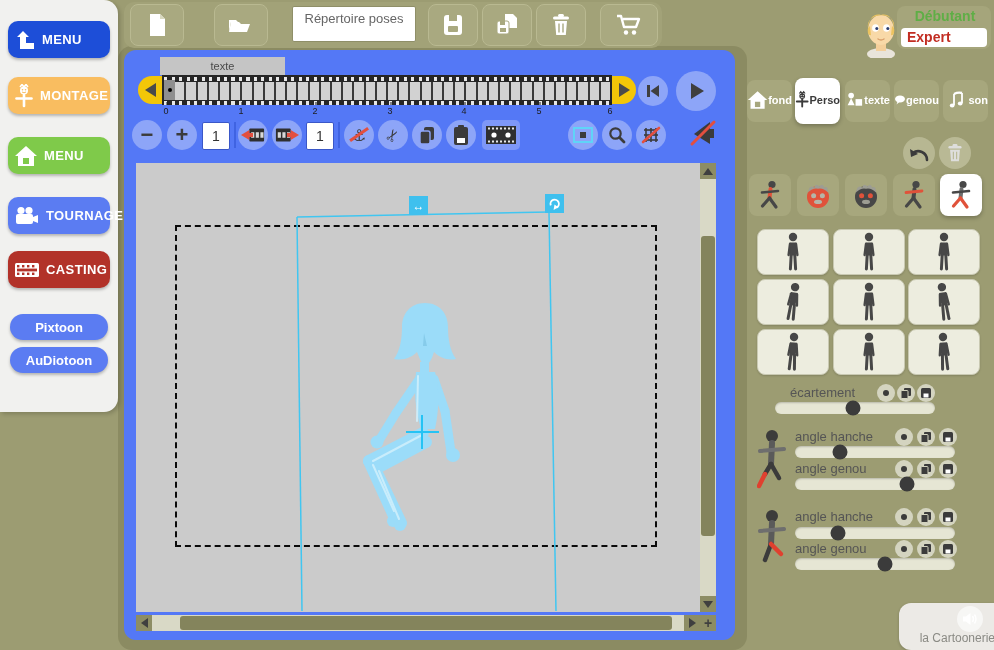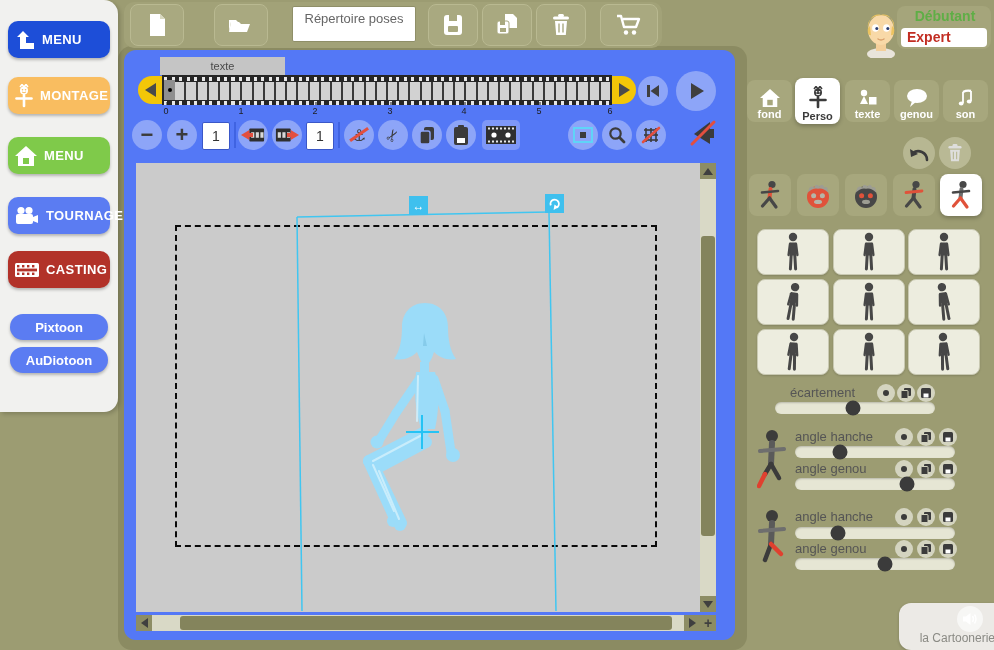--- a/index.html
+++ b/index.html
@@ -51,21 +51,21 @@
   .canvas{left:12px;top:113px;width:564px;height:449px;background:#cbcbcb;overflow:hidden}
   .stage{left:39px;top:62px;width:478px;height:318px;border:2px dashed #0b0b0b}
   .handle{width:19px;height:19px;background:#3fc0ee;color:#fff;display:flex;align-items:center;
           justify-content:center;font-size:12px;font-weight:bold;cursor:pointer}
   
   .sb-btn{background:#8d8d64;display:flex;align-items:center;justify-content:center;cursor:pointer}
   .sb-track{background:#d9d9c6}
   .sb-thumb{background:#84845c;border-radius:3px;cursor:pointer}
   .tri{width:0;height:0}
   
-  .tabbtn{top:80px;width:45px;height:42px;border-radius:8px;background:#a7a77d;display:flex;flex-direction:column;
+  .tabbtn{top:80px;width:45px;height:42px;border-radius:8px;background:#a7a77d;display:flex;flex-direction:row;
           align-items:center;justify-content:flex-end;padding-bottom:2px;box-sizing:border-box;cursor:pointer}
   .tabbtn .tl{color:#fff;font-size:11px;font-weight:bold}
   .tabbtn.sel{background:#fff;top:78px;height:46px;box-shadow:0 2px 4px rgba(0,0,0,.25)}
   .tabbtn.sel .tl{color:#3b3b3b}
   .rcirc{width:32px;height:32px;border-radius:50%;display:flex;align-items:center;justify-content:center;cursor:pointer}
   .charbtn{top:174px;width:42px;height:42px;border-radius:8px;background:#a7a77d;display:flex;align-items:center;
            justify-content:center;cursor:pointer}
   .charbtn.sel{background:#fff;box-shadow:0 2px 4px rgba(0,0,0,.25)}
   .posebtn{width:72px;height:46px;border-radius:8px;background:#ededdf;border:1px solid #c9c9b2;display:flex;
            align-items:center;justify-content:center;box-sizing:border-box;cursor:pointer;box-shadow:0 1px 2px rgba(0,0,0,.15)}

